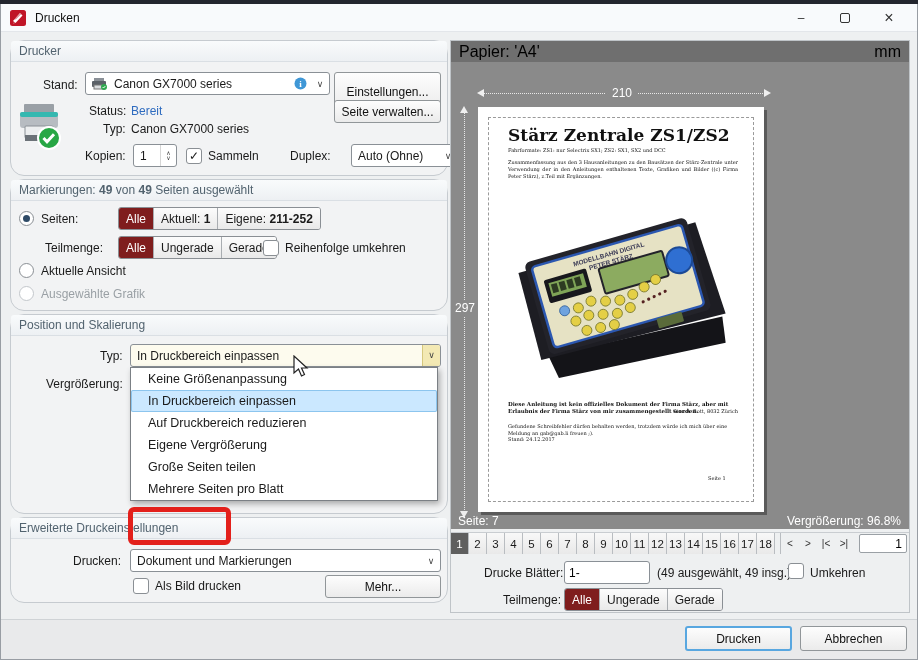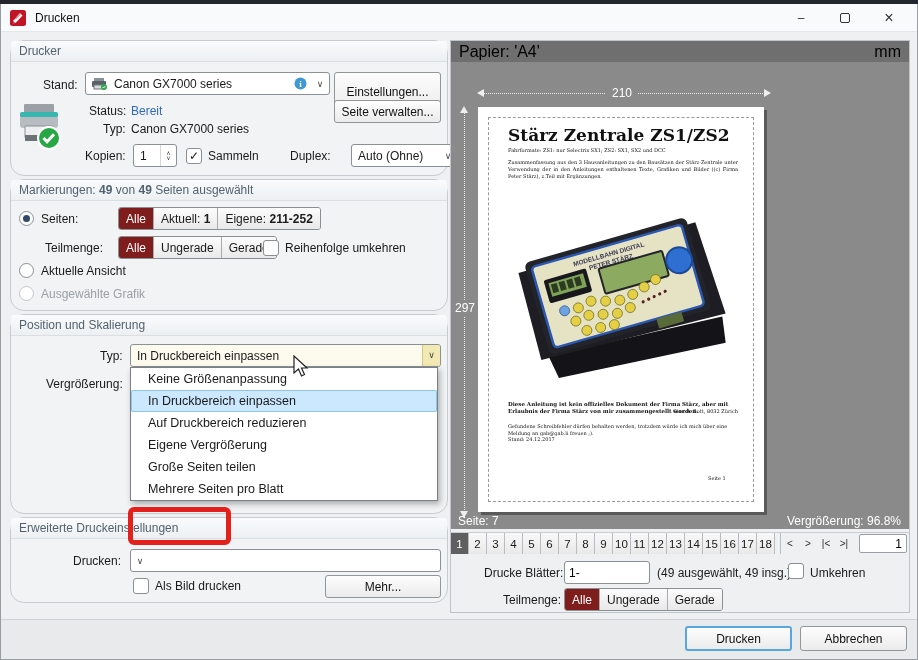--- a/index.html
+++ b/index.html
@@ -215,20 +215,21 @@
   <span class="txt">In Druckbereich einpassen</span>
   <span class="chev" style="background:#f3e9b4; border-left:1px solid #d6c87e; height:21px; line-height:21px; border-radius:0 2px 2px 0;">∨</span>
 </div>
 <span class="lbl" style="left:46px; top:377px;">Vergrößerung:</span>
 
 <div class="group" style="top:517px; height:86px;">
   <div class="group-hd" style="overflow:hidden;">Erweiterte Druckeinstellungen</div>
 </div>
 <span class="lbl" style="left:73px; top:554px;">Drucken:</span>
 <div class="combo" style="left:130px; top:549px; width:311px; height:23px;">
+  <span class="txt">Dokument und Markierungen</span>
   <span class="chev">∨</span>
 </div>
 <div class="checkbox" style="left:133px; top:578px;"></div>
 <span class="lbl" style="left:155px; top:579px;">Als Bild drucken</span>
 <div class="btn" style="left:325px; top:575px; width:116px; height:23px;">
     <span>Mehr...</span>
   </div>
 
 <div class="dd-list">
   <div class="dd-item">Keine Größenanpassung</div>

